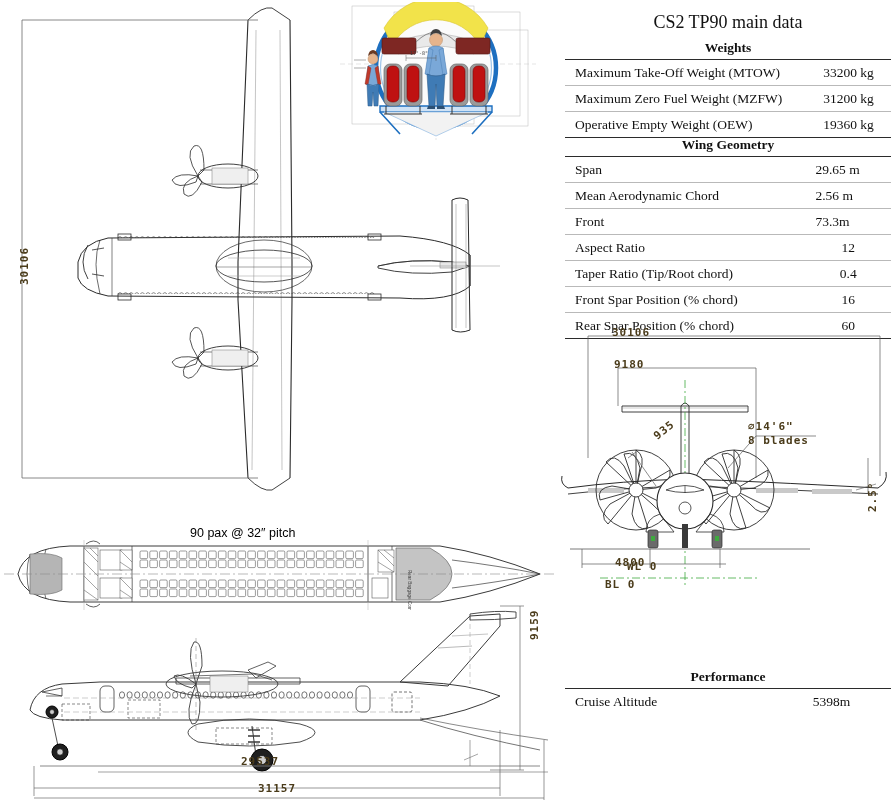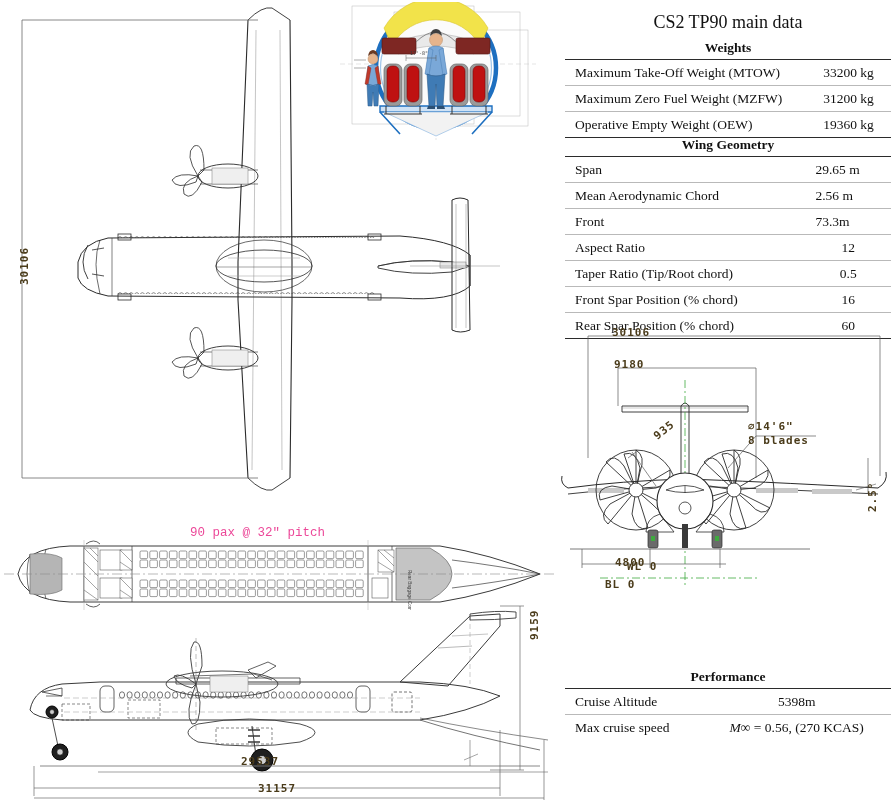--- a/index.html
+++ b/index.html
@@ -55,23 +55,23 @@
     font-family: "DejaVu Sans Mono", monospace;
     font-size: 11px;
     font-weight: bold;
     color: #4a3b1a;
     letter-spacing: 1px;
     white-space: nowrap;
   }
   .dimtxt.vert { transform: rotate(-90deg); transform-origin: left top; }
   .note {
     position:absolute;
-    font-family: Liberation Mono, monospace;
+    font-family: Liberation Sans, sans-serif;
     font-size: 12.5px;
-    color: #ec4899;
+    color: #000000;
     white-space: nowrap;
   }
 
   
   #cabin-photo { position:absolute; left:340px; top:2px; width:196px; height:138px; }
 </style>
 </head>
 <body>
 
 <div class="page">
@@ -360,21 +360,21 @@
       <tr>
         <td>Front</td>
         <td class="val">73.3m</td>
       </tr>
       <tr>
         <td>Aspect Ratio</td>
         <td class="val ctr">12</td>
       </tr>
       <tr>
         <td>Taper Ratio (Tip/Root chord)</td>
-        <td class="val ctr">0.5</td>
+        <td class="val ctr">0.4</td>
       </tr>
       <tr>
         <td>Front Spar Position (% chord)</td>
         <td class="val ctr">16</td>
       </tr>
       <tr class="last">
         <td>Rear Spar Position (% chord)</td>
         <td class="val ctr">60</td>
       </tr>
     </tbody>
@@ -383,26 +383,20 @@
   <table class="spec-table" id="perf-table">
     <tbody>
         <tr>
           <td class="sec-head" colspan="2">Performance</td>
         </tr>
     </tbody>
       <tbody>
       <tr class="first">
         <td>Cruise Altitude</td>
         <td class="val ctr">5398m</td>
-      </tr>
-      <tr>
-        <td>Max cruise speed</td>
-        <td class="val ctr">
-          <span class="mth">M</span><span class="mth sub">∞</span><span> = </span><span>0.56, (270 KCAS)</span>
-        </td>
       </tr>
     </tbody>
   </table>
 
   <svg class="draw" id="front-view" style="left:560px; top:318px;" width="336" height="280" viewBox="0 0 336 280">
     <g fill="none" stroke="#2b2b2b" stroke-width="0.9">
 
       <g stroke="#5a5a5a" stroke-width="0.7">
         <line x1="28" y1="18" x2="320" y2="18"></line>
         <line x1="28" y1="18" x2="28" y2="140"></line>

